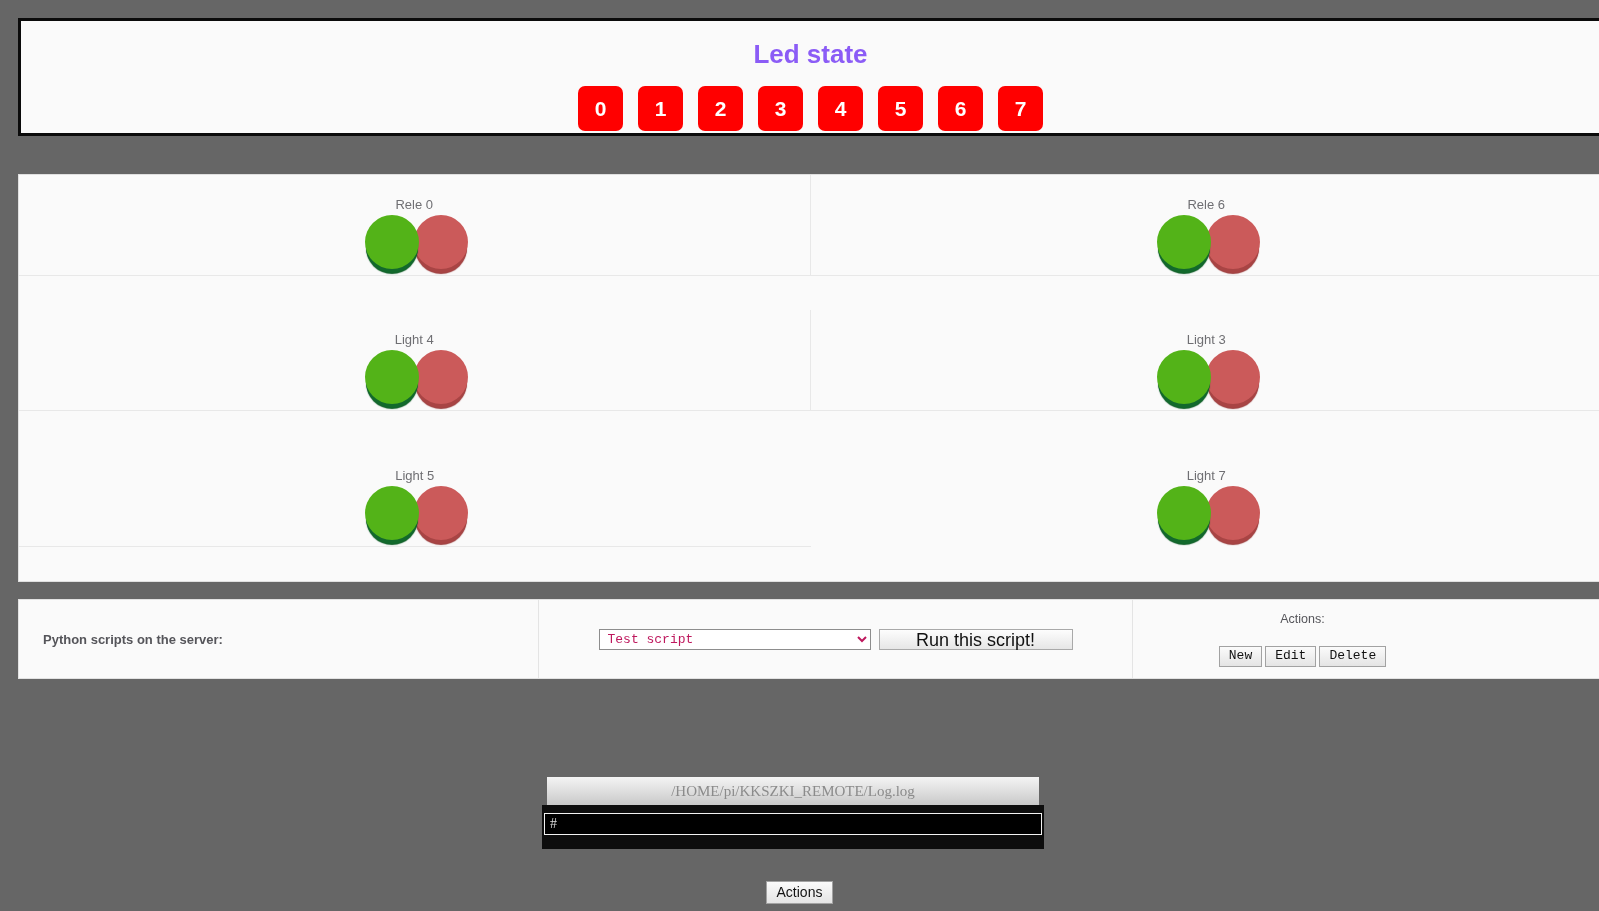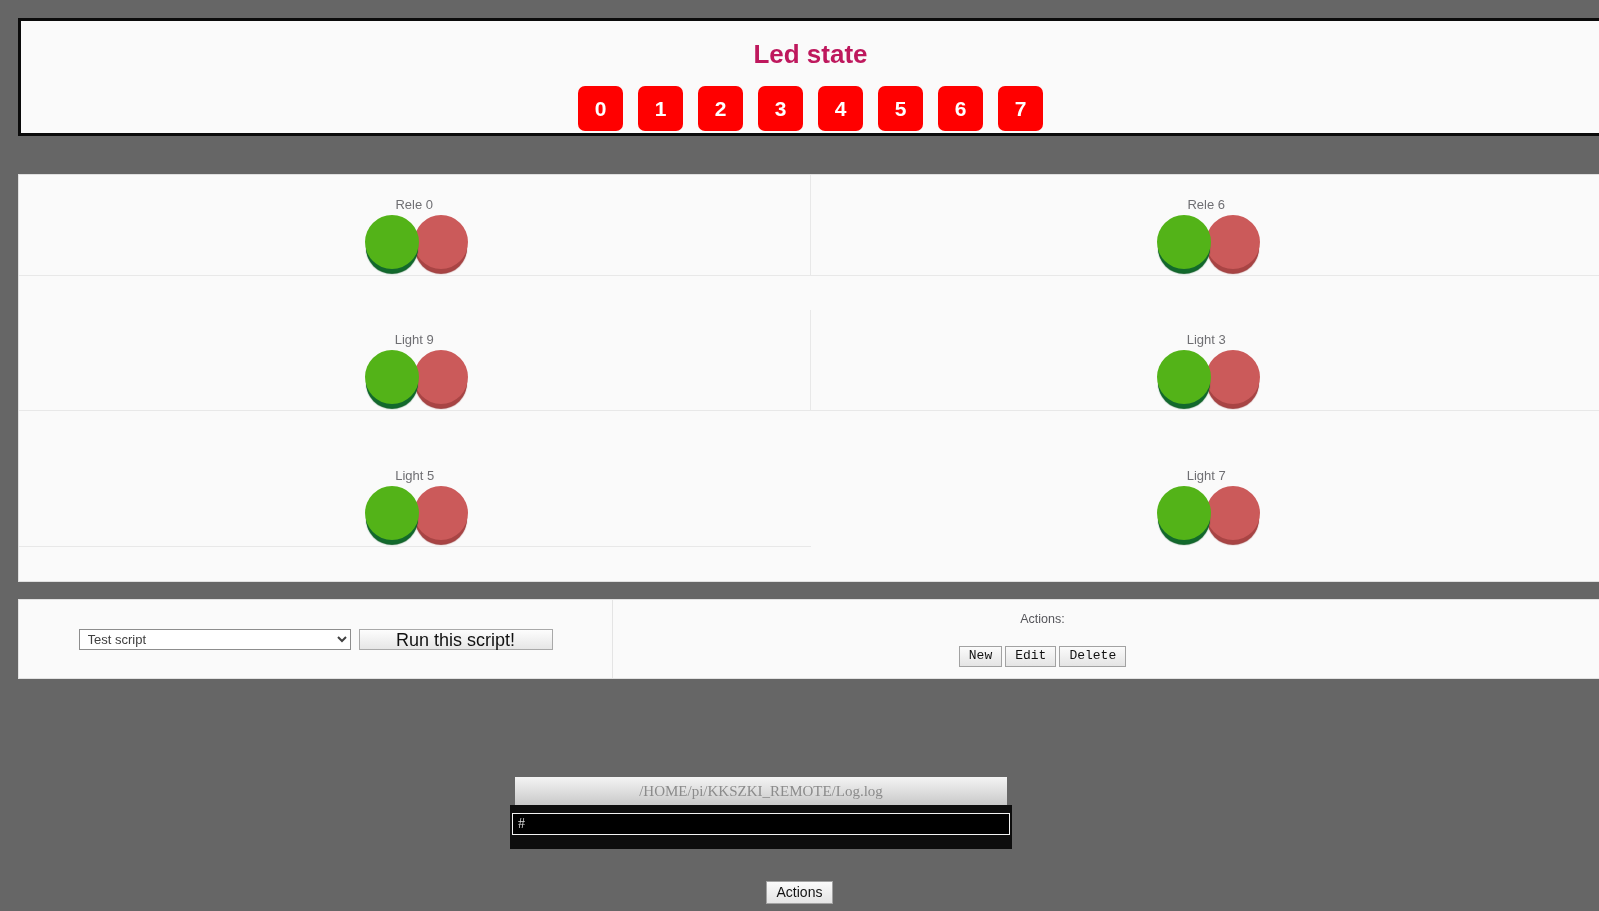--- a/index.html
+++ b/index.html
@@ -23,21 +23,21 @@
     right: -4px;
     height: 118px;
     background: #fafafa;
     border: 3px solid #0b0b0b;
     box-sizing: border-box;
   }
   .led-title {
     text-align: center;
     font-size: 26px;
     font-weight: bold;
-    color: #be185d;
+    color: #8b5cf6;
     margin-top: 18px;
     letter-spacing: 0px;
   }
   .led-row {
     display: flex;
     justify-content: center;
     gap: 15px;
     margin-top: 16px;
   }
   .led-btn {
@@ -154,24 +154,24 @@
   }
   .scripts-label {
     font-size: 13px;
     font-weight: bold;
     color: #55555a;
   }
   .script-select {
     width: 272px;
     height: 21px;
     font-size: 13px;
-    font-family: Liberation Sans, sans-serif;
+    font-family: Liberation Mono, monospace;
     border: 1px solid #8d8d8d;
     background: #ffffff;
-    color: #404040;
+    color: #be185d;
     padding-left: 4px;
     box-sizing: border-box;
   }
   .run-btn {
     width: 194px;
     height: 21px;
     font-size: 18px;
     font-family: "Liberation Sans", sans-serif;
     background: linear-gradient(#fdfdfd, #e6e6e6);
     border: 1px solid #a9a9a9;
@@ -194,21 +194,21 @@
     border: 1px solid #a2a2a2;
     color: #111;
     padding: 2px 9px 3px 9px;
     cursor: pointer;
     line-height: 14px;
   }
 
   
   .log-wrap {
     position: absolute;
-    left: 510px;
+    left: 542px;
     top: 777px;
     width: 502px;
   }
   .log-header {
     width: 492px;
     margin-left: 5px;
     height: 28px;
     background: linear-gradient(#f4f4f4, #c9c9c9);
     color: #8b8b8b;
     font-family: "Liberation Serif", serif;
@@ -284,21 +284,21 @@
 
   <div class="relay-cell no-right">
     <div class="relay-label">Rele 6</div>
     <div class="lamp-pair">
       <div class="lamp lamp-green"></div>
       <div class="lamp lamp-red"></div>
     </div>
   </div>
 
   <div class="relay-cell">
-    <div class="relay-label">Light 9</div>
+    <div class="relay-label">Light 4</div>
     <div class="lamp-pair">
       <div class="lamp lamp-green"></div>
       <div class="lamp lamp-red"></div>
     </div>
   </div>
 
   <div class="relay-cell no-right">
     <div class="relay-label">Light 3</div>
     <div class="lamp-pair">
       <div class="lamp lamp-green"></div>
@@ -321,20 +321,23 @@
     <div class="lamp-pair">
       <div class="lamp lamp-green"></div>
       <div class="lamp lamp-red"></div>
     </div>
   </div>
 
 </div>
 
 <div class="scripts-panel">
 
+  <div class="scripts-col scripts-col-1">
+    <span class="scripts-label">Python scripts on the server:</span>
+  </div>
 
   <div class="scripts-col scripts-col-2">
     <select class="script-select">
       <option>Test script</option>
     </select>
     <button class="run-btn">Run this script!</button>
   </div>
 
   <div class="scripts-col scripts-col-3">
     <div class="actions-label">Actions:</div>

